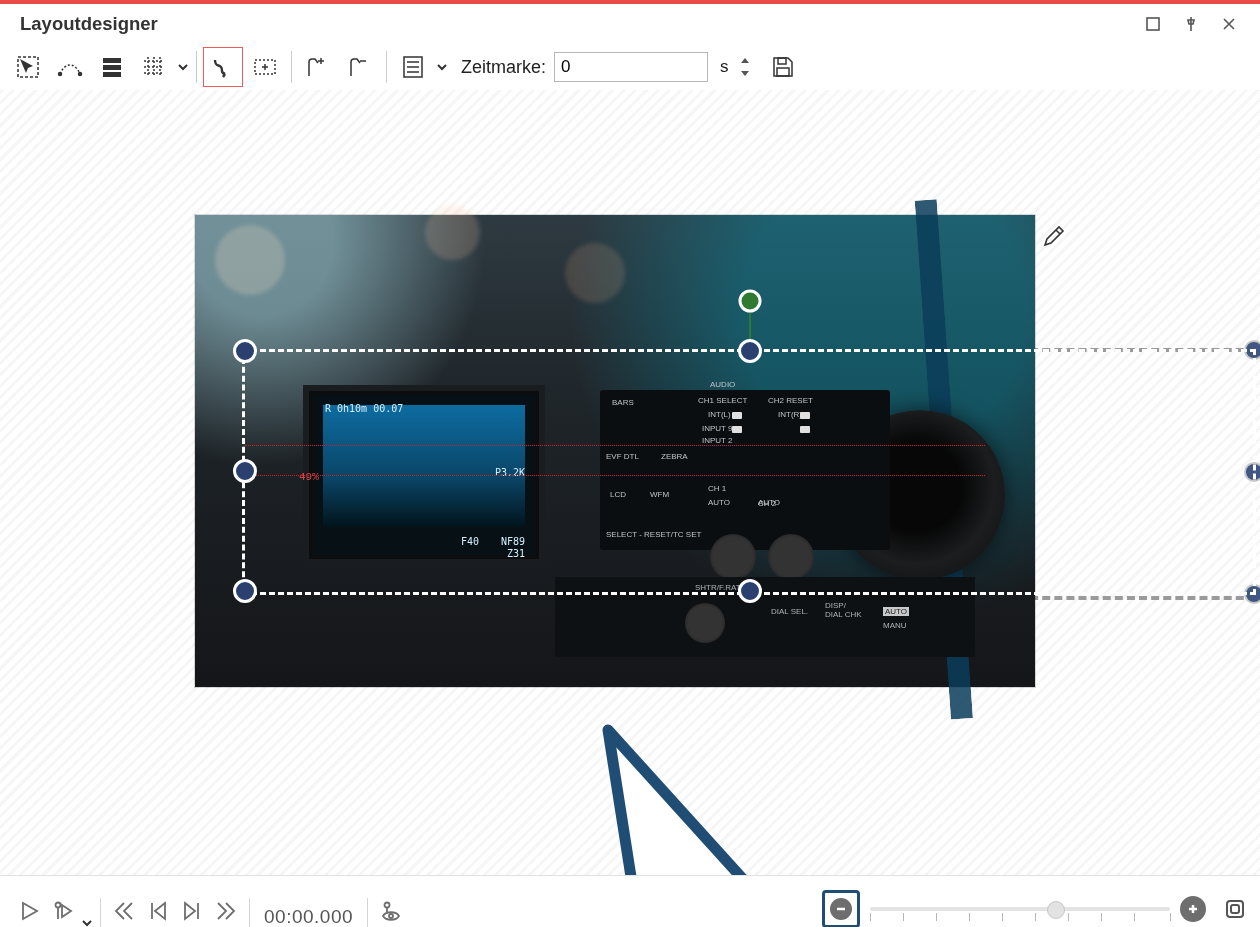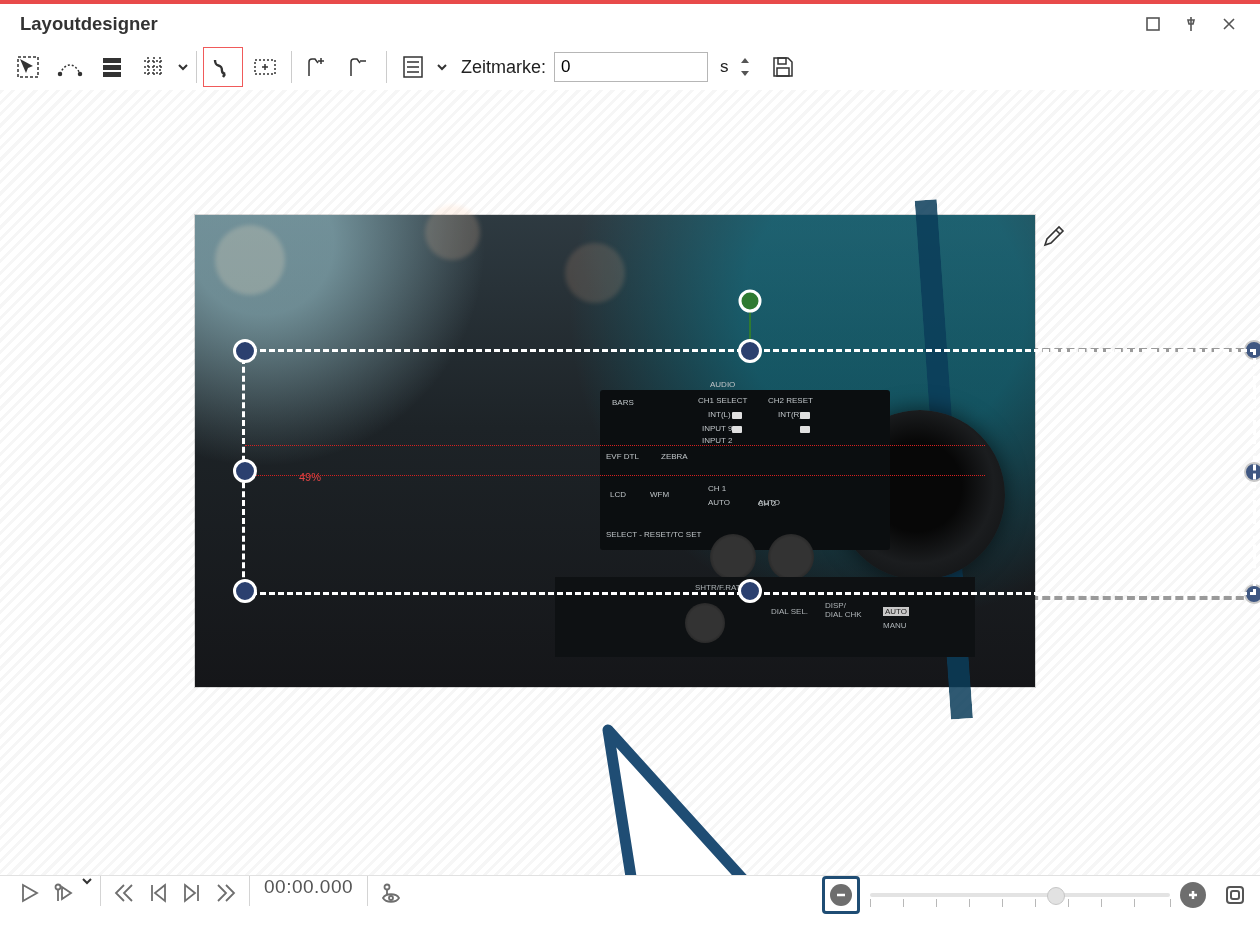--- a/index.html
+++ b/index.html
@@ -62,41 +62,41 @@
 .ghandle{position:absolute;width:17px;height:17px;border-radius:50%;background:#2f7a31;border:3px solid #fff;transform:translate(-50%,-50%)}
 .gline{position:absolute;width:2px;background:#2f7a31}
 
 .redline{position:absolute;height:0;border-top:1px dotted #d42020}
 
 .ghandle2{position:absolute;width:16px;height:16px;border-radius:50%;background:#3f5782;border:2px solid #c7c7c7;transform:translate(-50%,-50%)}
 
 .bigarrow{position:absolute;left:578px;top:620px;width:260px;height:290px;pointer-events:none}
 .bigarrow svg{width:260px;height:290px}
 
-.bottombar{height:52px;border-top:1px solid #e1e1e1;display:flex;align-items:flex-start;padding:0 12px;background:#fff}
+.bottombar{height:52px;border-top:1px solid #e1e1e1;display:flex;align-items:flex-end;padding:0 12px;background:#fff}
 .bbtn{width:34px;height:34px;display:flex;align-items:center;justify-content:center}
 .bbtn svg{width:22px;height:22px;stroke:#6e6e6e;stroke-width:1.8;fill:none}
 .bsep{width:1px;height:30px;background:#d4d4d4;margin:0 6px}
 .timecode{font-size:19px;color:#555;letter-spacing:.5px;margin:0 8px;font-variant-numeric:tabular-nums}
 .bspacer{flex:1}
 
 .zoomwrap{display:flex;align-items:center;gap:10px}
 .zbtn{width:30px;height:30px;border-radius:50%;background:#6e6e6e;display:flex;align-items:center;justify-content:center}
 .zbtn.minus{width:32px;height:32px;border:3px solid #1f4d74;border-radius:4px;background:#fff}
 .zbtn.minus .circ{width:22px;height:22px;border-radius:50%;background:#6e6e6e;display:flex;align-items:center;justify-content:center}
 .zbtn svg{stroke:#fff;stroke-width:2.5}
 .slider{position:relative;width:300px;height:24px}
 .slider .track{position:absolute;left:0;right:0;top:10px;height:4px;background:#e3e3e3;border-radius:2px}
 .slider .ticks{position:absolute;left:0;right:0;top:16px;height:8px}
 .slider .tick{position:absolute;width:1px;height:8px;background:#b8b8b8}
 .slider .thumb{position:absolute;top:4px;width:16px;height:16px;border-radius:50%;background:#e2e2e2;border:1px solid #c6c6c6;transform:translateX(-50%)}
 .fitbtn{width:26px;height:26px;display:flex;align-items:center;justify-content:center;margin-left:6px}
 .fitbtn svg{width:22px;height:22px;stroke:#555;stroke-width:2;fill:none}
 
-.redpct{position:absolute;color:#e04545;font-size:11px;font-family:Liberation Sans, sans-serif}
+.redpct{position:absolute;color:#e04545;font-size:11px;font-family:Liberation Mono, monospace}
 </style>
 </head>
 <body>
 
 <div class="accent"></div>
 
 <div class="titlebar">
   <div class="title">Layoutdesigner</div>
   <div class="titlespacer"></div>
   <div class="winbtn">
@@ -214,20 +214,28 @@
   <div class="ghandle2" style="left:1254px;top:382px"></div>
   <div class="ghandle2" style="left:1254px;top:504px"></div>
 
   <div class="frame">
     <div class="photo">
       <div class="bokeh" style="left:20px;top:10px;width:70px;height:70px"></div>
       <div class="bokeh" style="left:230px;top:-10px;width:55px;height:55px;background:rgba(255,200,160,.18)"></div>
       <div class="bokeh" style="left:370px;top:28px;width:60px;height:60px;background:rgba(255,190,150,.15)"></div>
       <div class="cable"></div>
       <div class="lens"></div>
+      <div class="lcd">
+        <div class="lcd-inner"></div>
+        <div class="lcd-txt" style="left:12px;top:8px">R   0h10m  00.07</div>
+        <div class="lcd-txt" style="right:10px;top:72px">P3.2K</div>
+        <div class="lcd-txt" style="right:56px;bottom:8px">F40</div>
+        <div class="lcd-txt" style="right:10px;bottom:8px">NF89</div>
+        <div class="lcd-txt" style="right:10px;bottom:-4px">Z31</div>
+      </div>
       <div class="redpct" style="left:104px;top:256px">49%</div>
 
       <div class="panel">
         <div class="plabel" style="left:110px;top:-10px">AUDIO</div>
         <div class="plabel" style="left:12px;top:8px">BARS</div>
         <div class="plabel" style="left:98px;top:6px">CH1 SELECT</div>
         <div class="plabel" style="left:168px;top:6px">CH2 RESET</div>
         <div class="plabel" style="left:108px;top:20px">INT(L)</div>
         <div class="plabel" style="left:178px;top:20px">INT(R)</div>
         <div class="plabel" style="left:102px;top:34px">INPUT 9</div>

